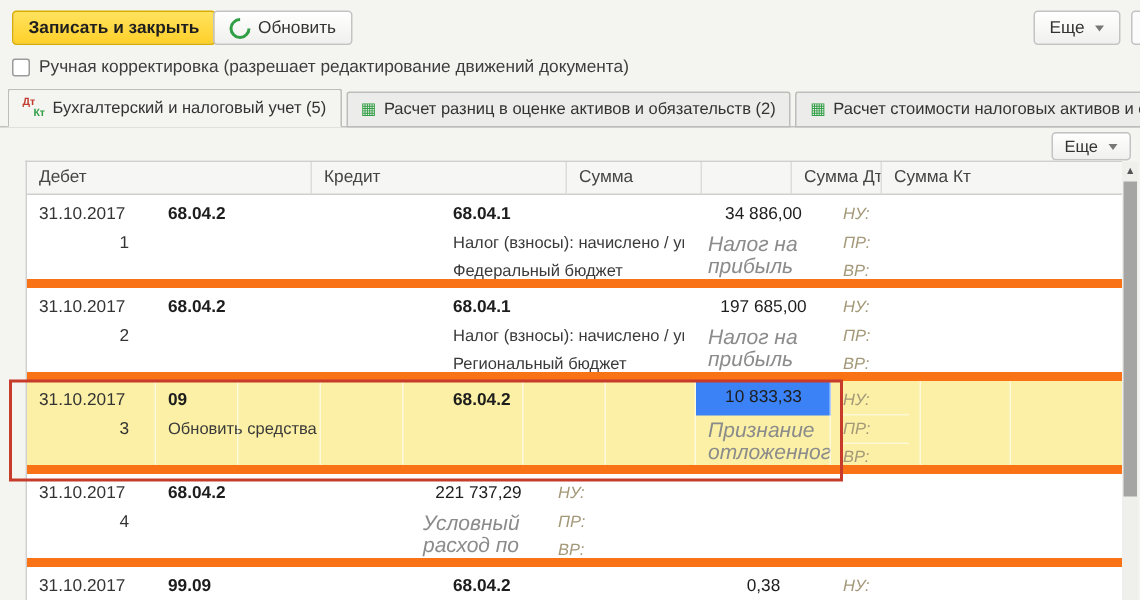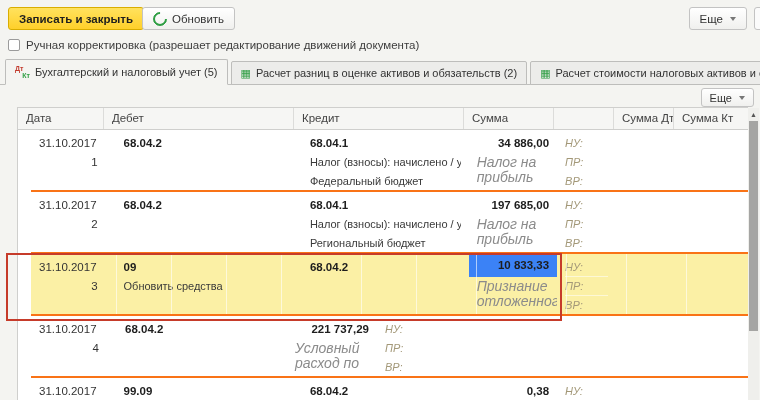--- a/index.html
+++ b/index.html
@@ -56,28 +56,28 @@
   .grid{
     position:absolute;left:17px;top:107px;width:731px;height:293px;
     background:#fff;border:1px solid #cfcfcd;border-right:none;border-bottom:none;box-sizing:border-box;
   }
   .thead{display:flex;height:22px;background:#f6f6f4;border-bottom:1px solid #cfcfcd;
     font-size:11.5px;color:#444;box-sizing:border-box;}
   .th{box-sizing:border-box;padding:4px 0 0 8px;border-right:1px solid #dcdcda;overflow:hidden;white-space:nowrap;}
   .w-date{width:86px;}.w-debit{width:190px;}.w-credit{width:170px;}.w-sum{width:90px;}
   .w-tax{width:60px;}.w-sumdt{width:60px;}.w-sumkt{width:74px;border-right:none;}
   .tbody{height:270px;overflow:hidden;}
-  .trow{display:flex;height:62px;border-bottom:2px solid #f97316;box-sizing:border-box;
-    font-size:11.5px;color:#333;position:relative;margin-left:13px;}
+  .trow{display:flex;height:62px;border-bottom:6px solid #f97316;box-sizing:border-box;
+    font-size:11.5px;color:#333;position:relative;}
   .cell{box-sizing:border-box;padding:4px 8px 0 8px;overflow:hidden;}
   .ln{display:block;height:19px;line-height:19px;white-space:nowrap;overflow:hidden;}
   .acct{font-weight:bold;color:#1d1d1d;}
   .sub{font-size:11px;color:#3a3a3a;}
   .num{text-align:right;padding-right:10px;}
-  .amt{font-weight:bold;color:#1d1d1d;text-align:right;}
+  .amt{font-weight:normal;color:#1d1d1d;text-align:center;}
   .note{font-style:italic;color:#8b8b8b;font-size:14px;line-height:15px;white-space:normal;display:block;margin-top:2px;}
   .taxl{font-style:italic;color:#a39878;font-size:11px;}
   
   .hl{background:#fbf0a5;}
   .hl .c-sum .amt{
     display:block;background:#3b82f6;height:23px;line-height:23px;
     margin:-4px -8px 0 -8px;padding:0 8px;
   }
   .vd{position:absolute;top:0;bottom:0;width:1px;background:rgba(255,255,255,.6);}
   .hl .c-tax .ln,.hl .c-sumdt .ln,.hl .c-sumkt .ln{border-bottom:1px solid rgba(255,255,255,.55);height:19px;box-sizing:border-box;}
@@ -129,21 +129,20 @@
     </div>
   </div>
 
   <button class="btn btn-more2">
     <span>Еще</span>
     <span class="chev"></span>
   </button>
 
   <div class="grid">
     <div class="thead">
-      <div class="th w-date">Дата</div>
       <div class="th w-debit">Дебет</div>
       <div class="th w-credit">Кредит</div>
       <div class="th w-sum">Сумма</div>
       <div class="th w-tax"></div>
       <div class="th w-sumdt">Сумма Дт</div>
       <div class="th w-sumkt">Сумма Кт</div>
     </div>
 
     <div class="tbody">
 

